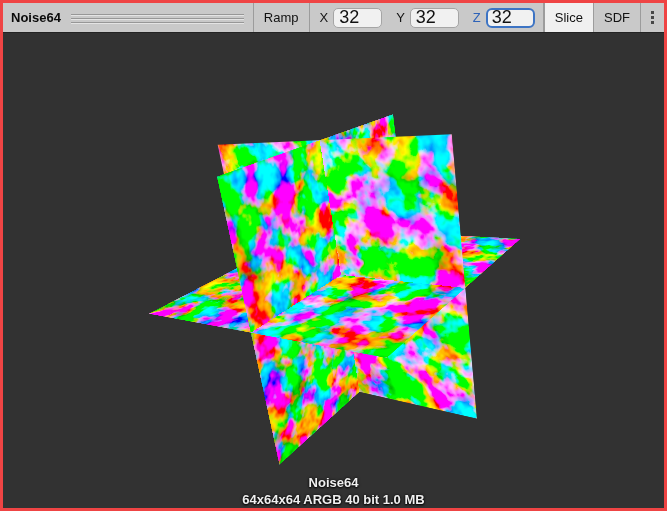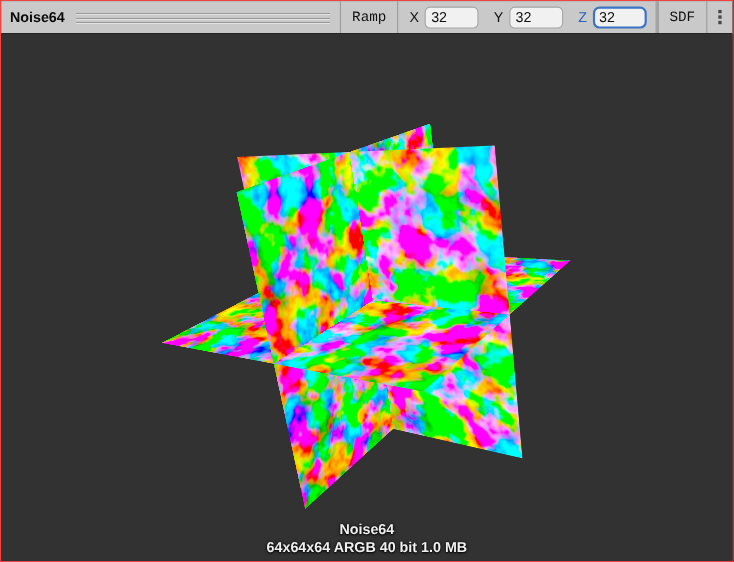--- a/index.html
+++ b/index.html
@@ -1,19 +1,19 @@
 <!DOCTYPE html>
 <html><head>
 <meta charset="utf-8">
 <style>
   html,body{margin:0;padding:0;background:#4a4a4a;}
   *{box-sizing:border-box;}
   #window{
     width:667px;height:511px;
-    border:1px solid #ef4444;
+    border:3px solid #ef4444;
     font-family:"Liberation Sans","DejaVu Sans",sans-serif;
     overflow:hidden;background:#323232;
     position:relative;
   }
   
   .toolbar{
     height:30px;background:#c9c9c9;
     border-bottom:1px solid #232323;
     display:flex;align-items:center;
     font-size:13px;color:#111;
@@ -21,32 +21,32 @@
   }
   .tb-title{font-weight:bold;padding-left:8px;color:#0a0a0a;white-space:nowrap;}
   .tb-grip{
     flex:1 1 auto;height:12px;margin:0 9px 0 10px;
     background:repeating-linear-gradient(to bottom,
       rgba(0,0,0,0) 0 2px,#979797 2px 3px,#e4e4e4 3px 4px);
   }
   .tb-sep{width:1px;align-self:stretch;background:#9c9c9c;flex:0 0 auto;}
   .tb-btn{
     padding:0 10px;height:100%;display:flex;align-items:center;
-    white-space:nowrap;cursor:default;color:#111;font-family:Liberation Mono, monospace;
+    white-space:nowrap;cursor:default;color:#111;
   }
   .tb-btn.selected{background:#f0f0f0;}
   .field-group{display:flex;align-items:center;margin-left:10px;}
   .field-group + .field-group{margin-left:14px;}
   .field-label{margin-right:5px;color:#141414;}
   .field-label.focused{color:#2d62b8;}
   .num-field{
     width:49px;height:20px;
     background:#f1f1f1;border:1px solid #a5a5a5;border-radius:5px;
     font-family:"Liberation Sans","DejaVu Sans",sans-serif;
-    font-size:13px;color:#111;padding:0 2px 0 5px;outline:none;
+    font-size:18px;color:#111;padding:0 2px 0 5px;outline:none;
   }
   .num-field.focused{border:2px solid #3d74c4;border-radius:6px;padding-left:4px;}
   .fields-gap{width:8px;flex:0 0 auto;}
   .kebab{
     width:23px;height:100%;display:flex;flex-direction:column;
     align-items:center;justify-content:center;gap:2px;cursor:default;
   }
   .kebab i{display:block;width:3px;height:3px;background:#474747;}
   
   .preview{
@@ -102,20 +102,21 @@
       <input class="num-field" type="text" value="32" style="">
     </div>
     <div class="field-group">
       <span class="field-label focused">Z</span>
       <input class="num-field focused" type="text" value="32" style="">
     </div>
     <div class="fields-gap"></div>
 
     <div class="tb-sep"></div>
     <div class="tb-sep"></div>
+    <div class="tb-btn selected">Slice</div>
     <div class="tb-sep"></div>
     <div class="tb-btn">SDF</div>
     <div class="tb-sep"></div>
 
     <div class="kebab">
       <i></i>
         <i></i>
         <i></i>
     </div>
   </div>

